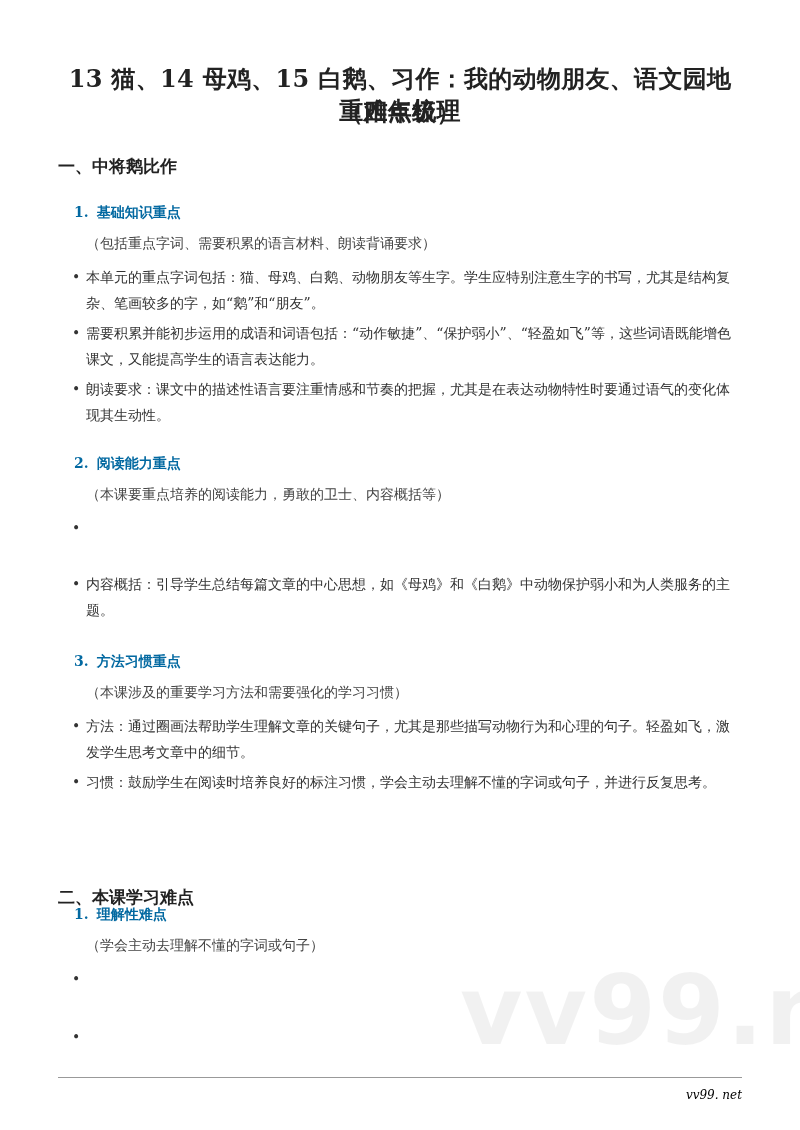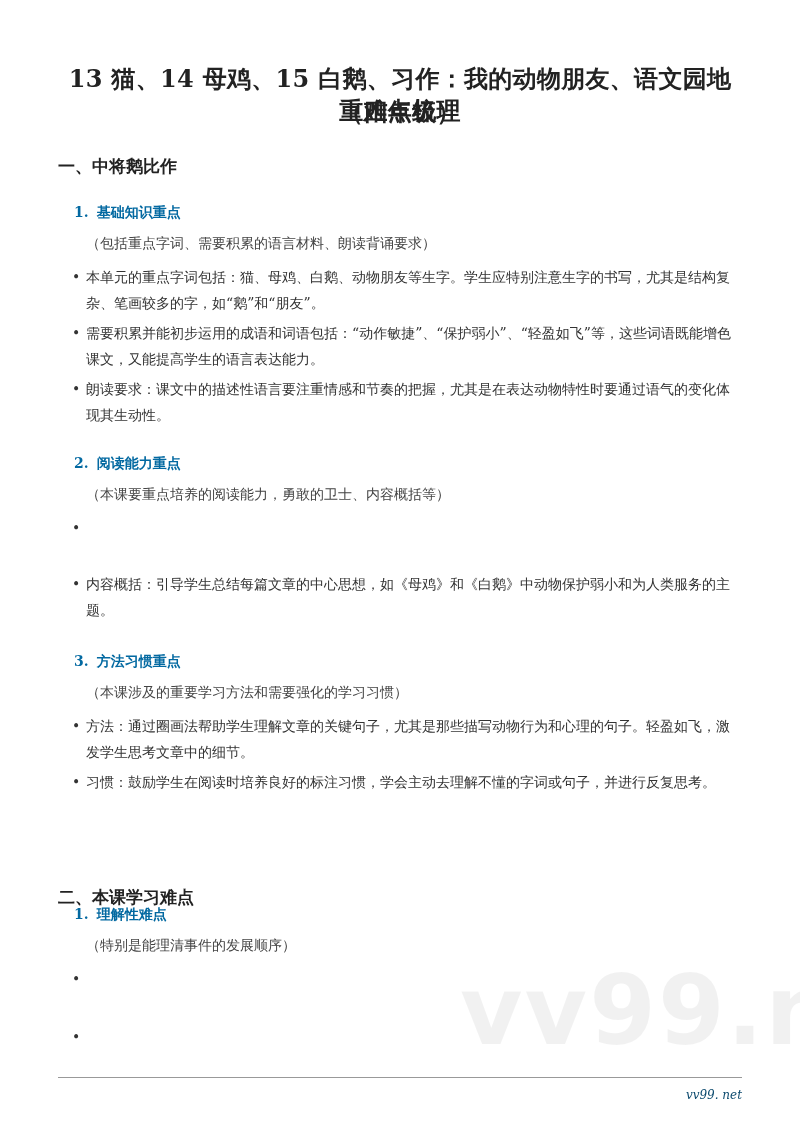--- a/index.html
+++ b/index.html
@@ -79,21 +79,21 @@
       top: 1077px;
       height: 0;
       border-top: 1.5px solid #999999;
     }
     .footer-text {
       position: absolute;
       right: 58px;
       top: 1088px;
       font-size: 12px;
       font-style: italic;
-      color: #0c4a6e;
+      color: #000000;
     }
     .watermark {
       position: absolute;
       left: 460px;
       top: 955px;
       font-family: "DejaVu Sans", "Liberation Sans", sans-serif;
       font-weight: bold;
       font-size: 96px;
       color: #000000;
       opacity: 0.05;
@@ -154,21 +154,21 @@
   <div class="bullet" style="top:769px;">
     <span class="dot">•</span>
     <span>习惯：鼓励学生在阅读时培养良好的标注习惯，学会主动去理解不懂的字词或句子，并进行反复思考。</span>
   </div>
 
   <div class="section-heading" style="top:860px;margin-top:26px;">二、本课学习难点</div>
 
   <div class="sub-heading" style="top:906px;">
     <span class="num">1.</span><span>理解性难点</span>
   </div>
-  <div class="note" style="top:937px;">（特别是能理清事件的发展顺序）</div>
+  <div class="note" style="top:937px;">（学会主动去理解不懂的字词或句子）</div>
 
   <div class="bullet" style="top:966px;">
     <span class="dot">•</span>
   </div>
   <div class="bullet" style="top:1024px;">
     <span class="dot">•</span>
   </div>
 </div>
 
 <div class="watermark">vv99.net</div>

